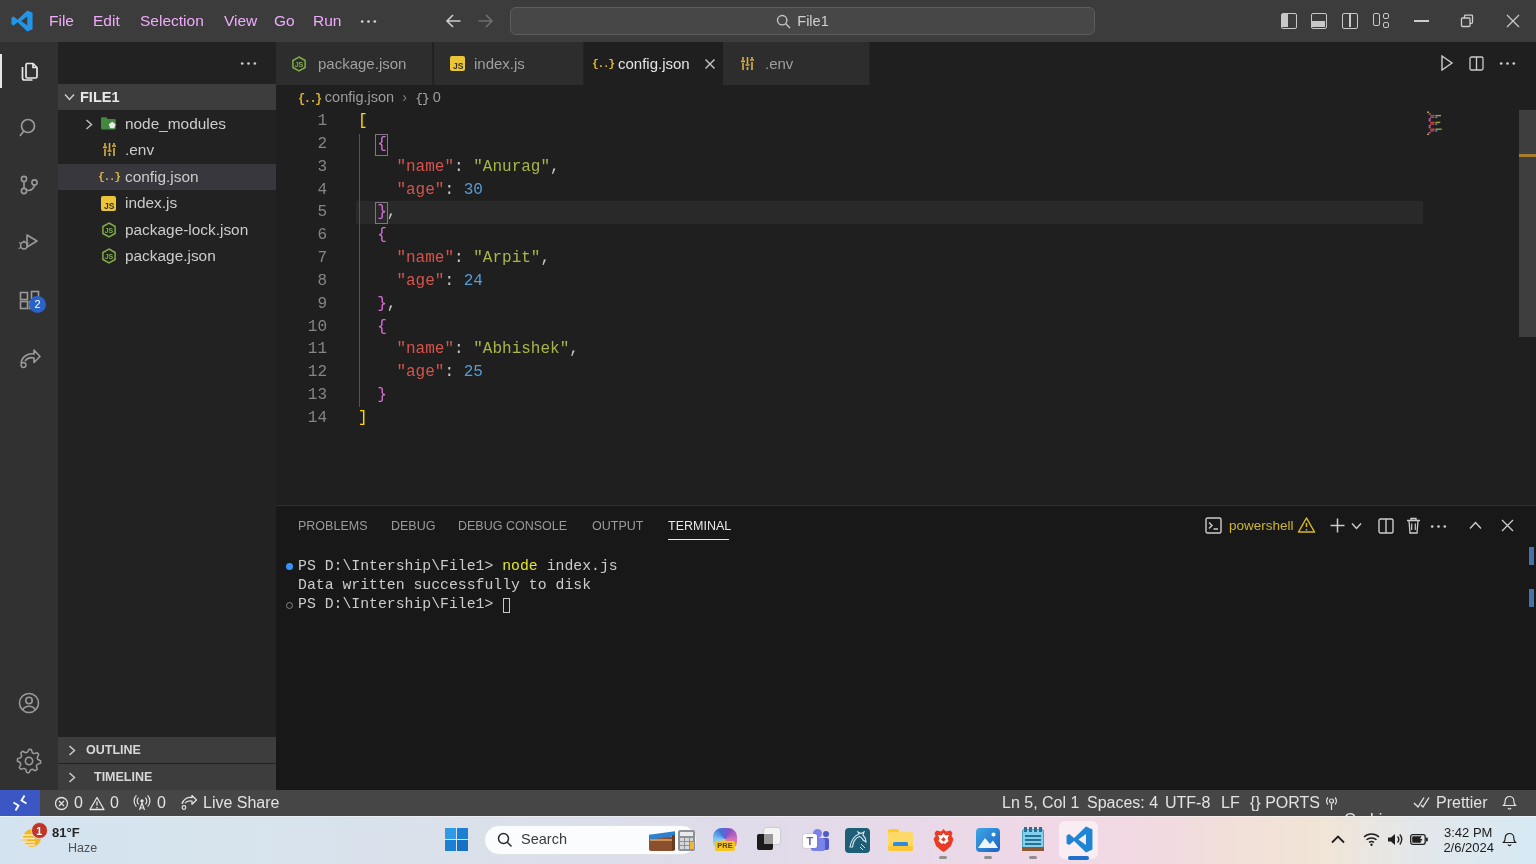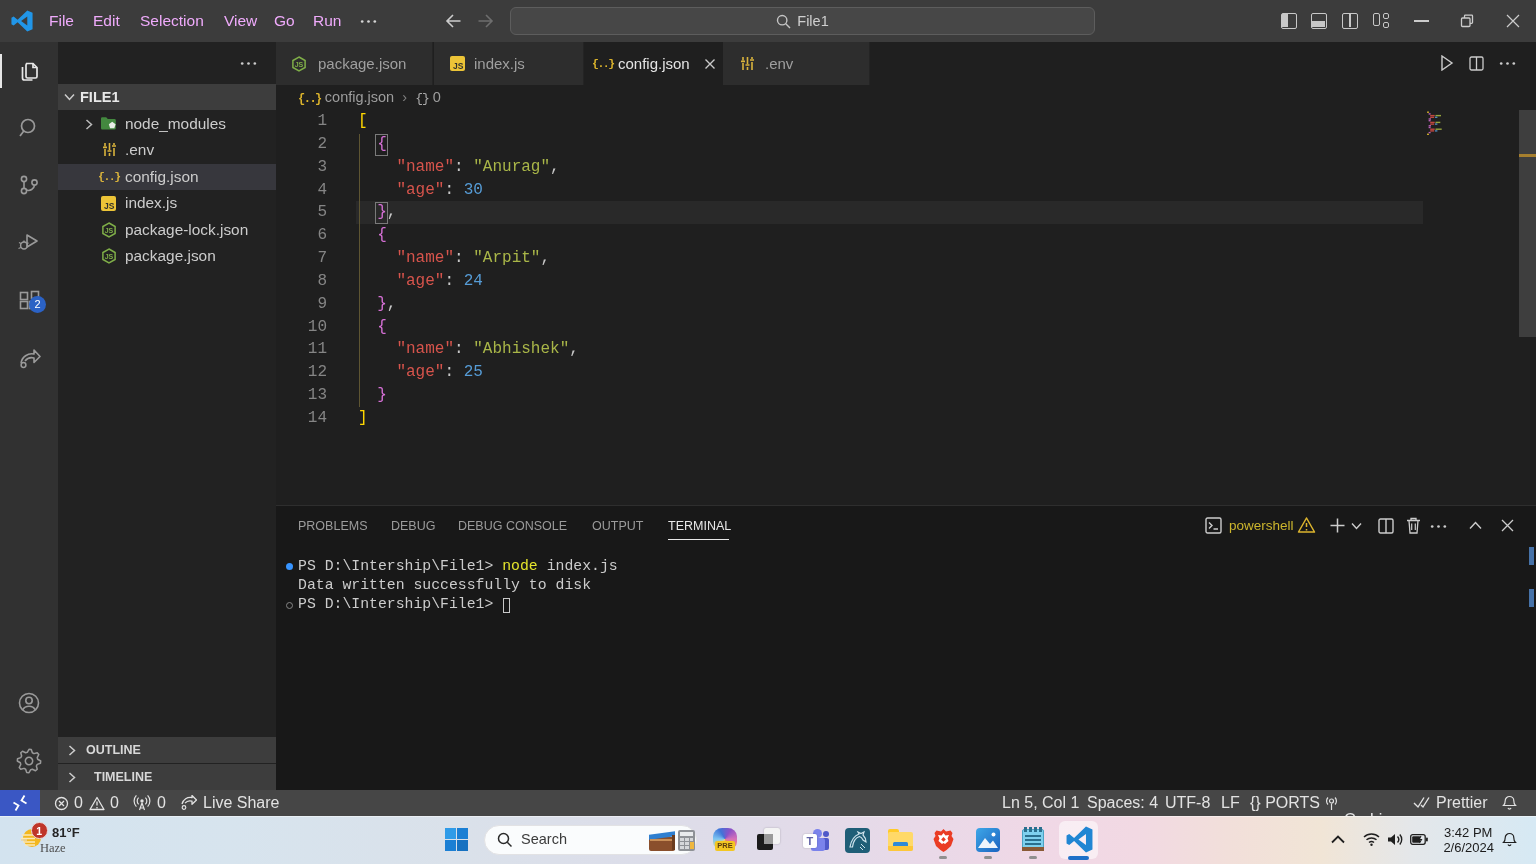--- a/index.html
+++ b/index.html
@@ -461,21 +461,21 @@
   <div class="abs" id="taskbar"></div>
   <div id="taskitems">
 
     <svg class="abs" style="left:20px;top:827px;" width="24" height="23" viewBox="0 0 24 23">
       <circle cx="12" cy="11" r="9" fill="#f3b71e"></circle>
       <path d="M2 8 h12 M1 11.5 h14 M3 15 h12 M5 18 h10" stroke="#fce9b8" stroke-width="1.6"></path>
       <path d="M1 13 h6" stroke="#e9d5a5" stroke-width="1.6"></path>
     </svg>
     <div class="abs" style="left:31px;top:822px;width:16.5px;height:16.5px;border-radius:50%;background:#bf3529;border:1px solid #e9d9da;color:#ffffff;font-size:10.5px;font-weight:bold;text-align:center;line-height:16.5px;">1</div>
     <div class="abs" style="left:52px;top:825px;color:#252525;font-size:13px;font-weight:bold;">81°F</div>
-    <div class="abs" style="left:40px;top:841px;color:#4f4f4f;font-size:12.5px;font-family:Liberation Serif, serif;">Haze</div>
+    <div class="abs" style="left:68px;top:841px;color:#4f4f4f;font-size:12.5px;">Haze</div>
 
     <div class="abs" style="left:445px;top:828px;width:23px;height:23px;">
       <div class="abs" style="left:0;top:0;width:10.7px;height:10.7px;background:#2f9be8;"></div>
       <div class="abs" style="left:12.3px;top:0;width:10.7px;height:10.7px;background:#1b7fd4;"></div>
       <div class="abs" style="left:0;top:12.3px;width:10.7px;height:10.7px;background:#1b7fd4;"></div>
       <div class="abs" style="left:12.3px;top:12.3px;width:10.7px;height:10.7px;background:#1671c1;"></div>
     </div>
 
     <div class="abs" style="left:484px;top:824.5px;width:213px;height:30px;border-radius:15px;background:#fafcfd;border:1px solid #e2e2e4;"></div>
     <svg class="abs" style="left:497px;top:832px;" width="16" height="16" viewBox="0 0 16 16">

